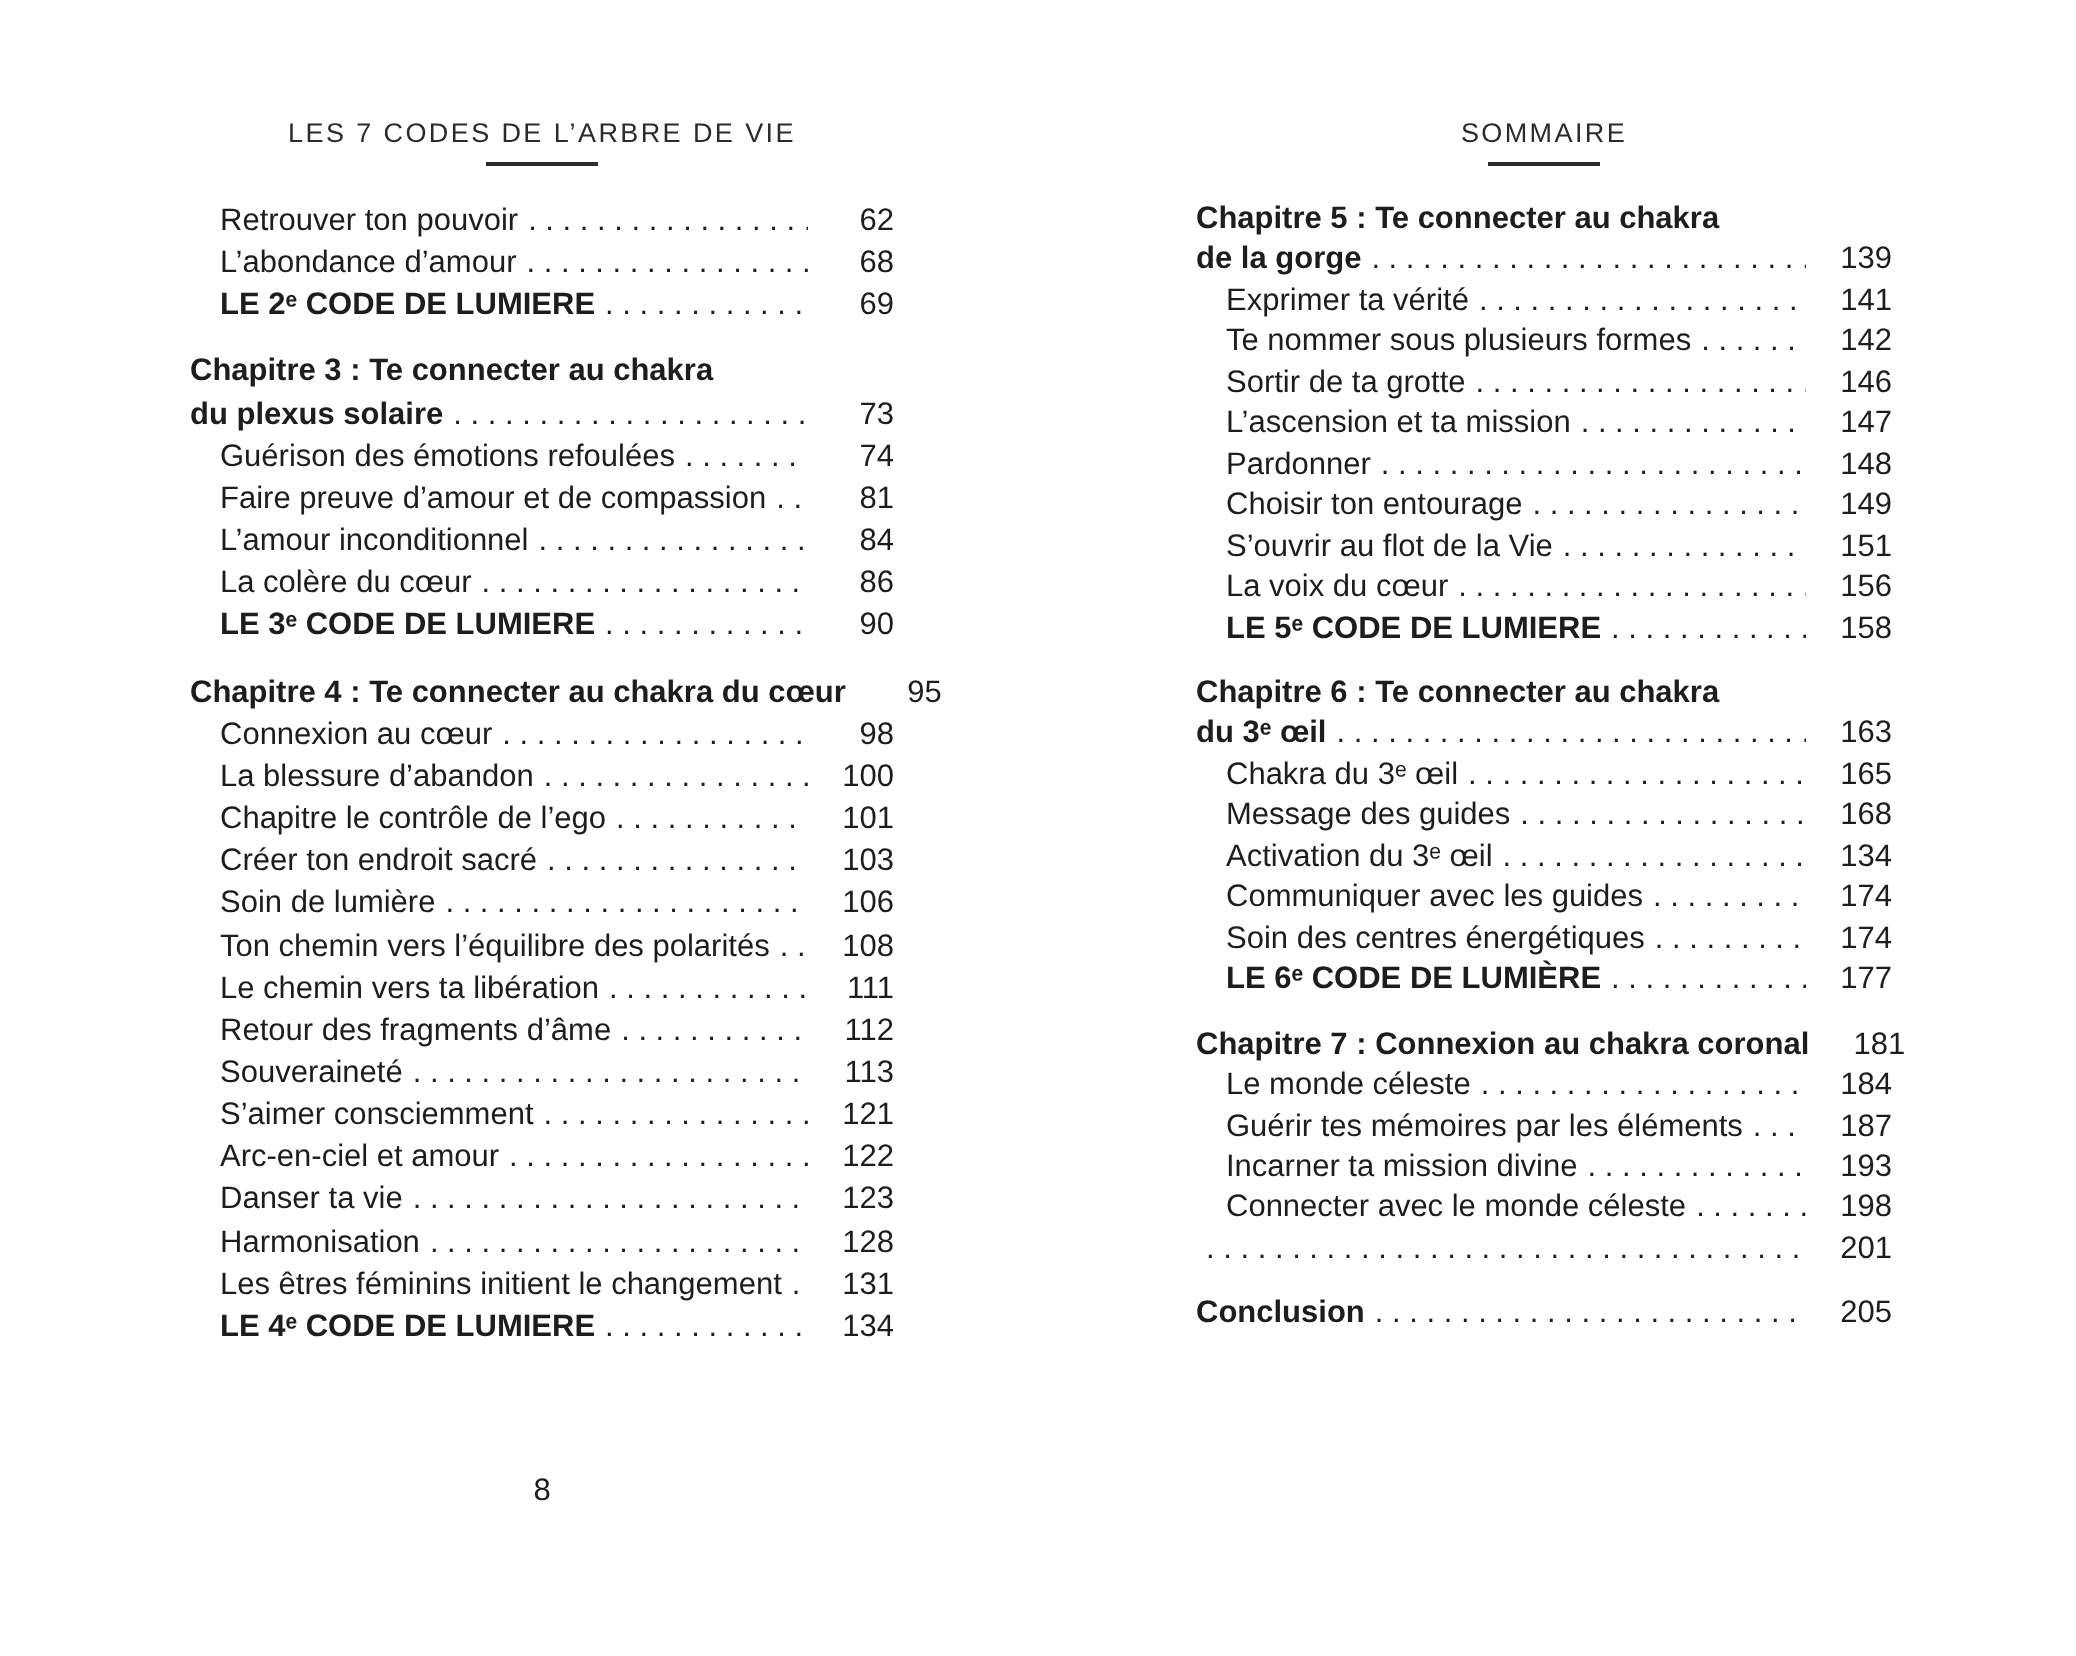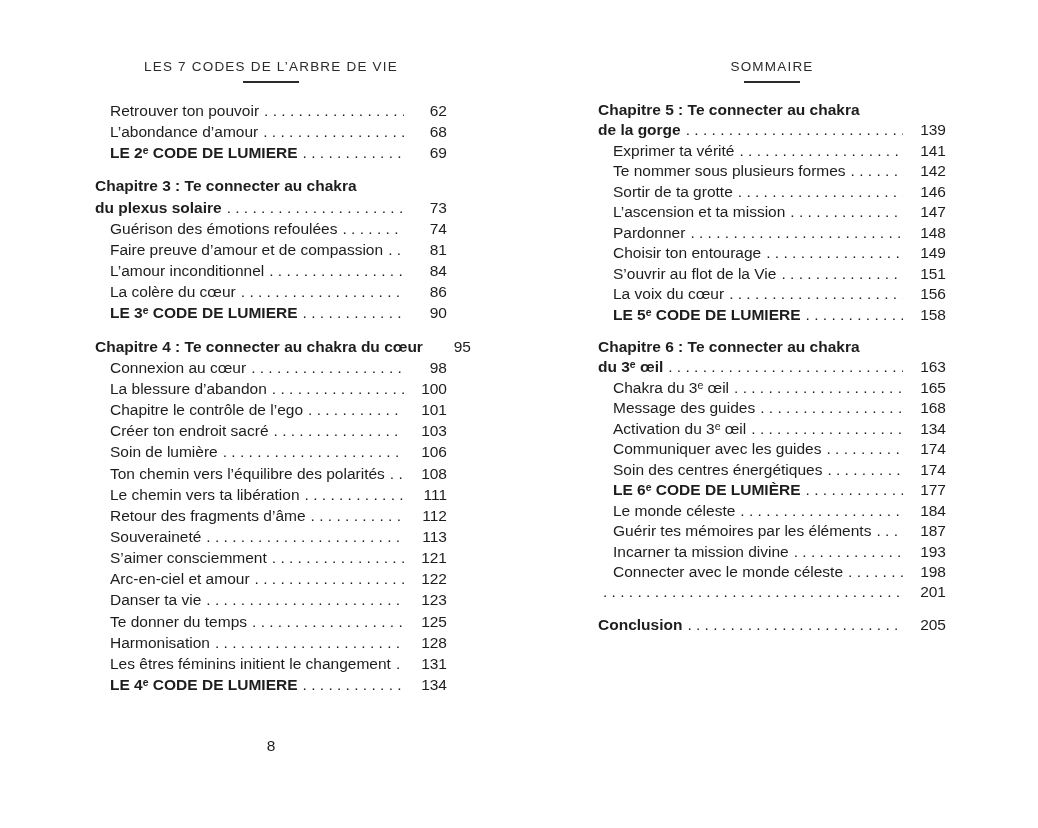--- a/index.html
+++ b/index.html
@@ -187,25 +187,20 @@
         <span class="txt">Arc-en-ciel et amour</span>
         <span class="leader"></span>
         <span class="pagenum">122</span>
       </div>
       <div class="row sub">
         <span class="txt">Danser ta vie</span>
         <span class="leader"></span>
         <span class="pagenum">123</span>
       </div>
       <div class="row sub">
-        <span class="txt">Te donner du temps</span>
-        <span class="leader"></span>
-        <span class="pagenum">125</span>
-      </div>
-      <div class="row sub">
         <span class="txt">Harmonisation</span>
         <span class="leader"></span>
         <span class="pagenum">128</span>
       </div>
       <div class="row sub">
         <span class="txt">Les êtres féminins initient le changement</span>
         <span class="leader"></span>
         <span class="pagenum">131</span>
       </div>
       <div class="row code">
@@ -307,20 +302,25 @@
       <div class="row sub">
         <span class="txt">Soin des centres énergétiques</span>
         <span class="leader"></span>
         <span class="pagenum">174</span>
       </div>
       <div class="row code">
         <span class="txt">LE 6ᵉ CODE DE LUMIÈRE</span>
         <span class="leader"></span>
         <span class="pagenum">177</span>
       </div>
+      <div class="row chapter gap">
+        <span class="txt">Chapitre 7 : Connexion au chakra coronal</span>
+        <span class="leader"></span>
+        <span class="pagenum">181</span>
+      </div>
       <div class="row sub">
         <span class="txt">Le monde céleste</span>
         <span class="leader"></span>
         <span class="pagenum">184</span>
       </div>
       <div class="row sub">
         <span class="txt">Guérir tes mémoires par les éléments</span>
         <span class="leader"></span>
         <span class="pagenum">187</span>
       </div>

